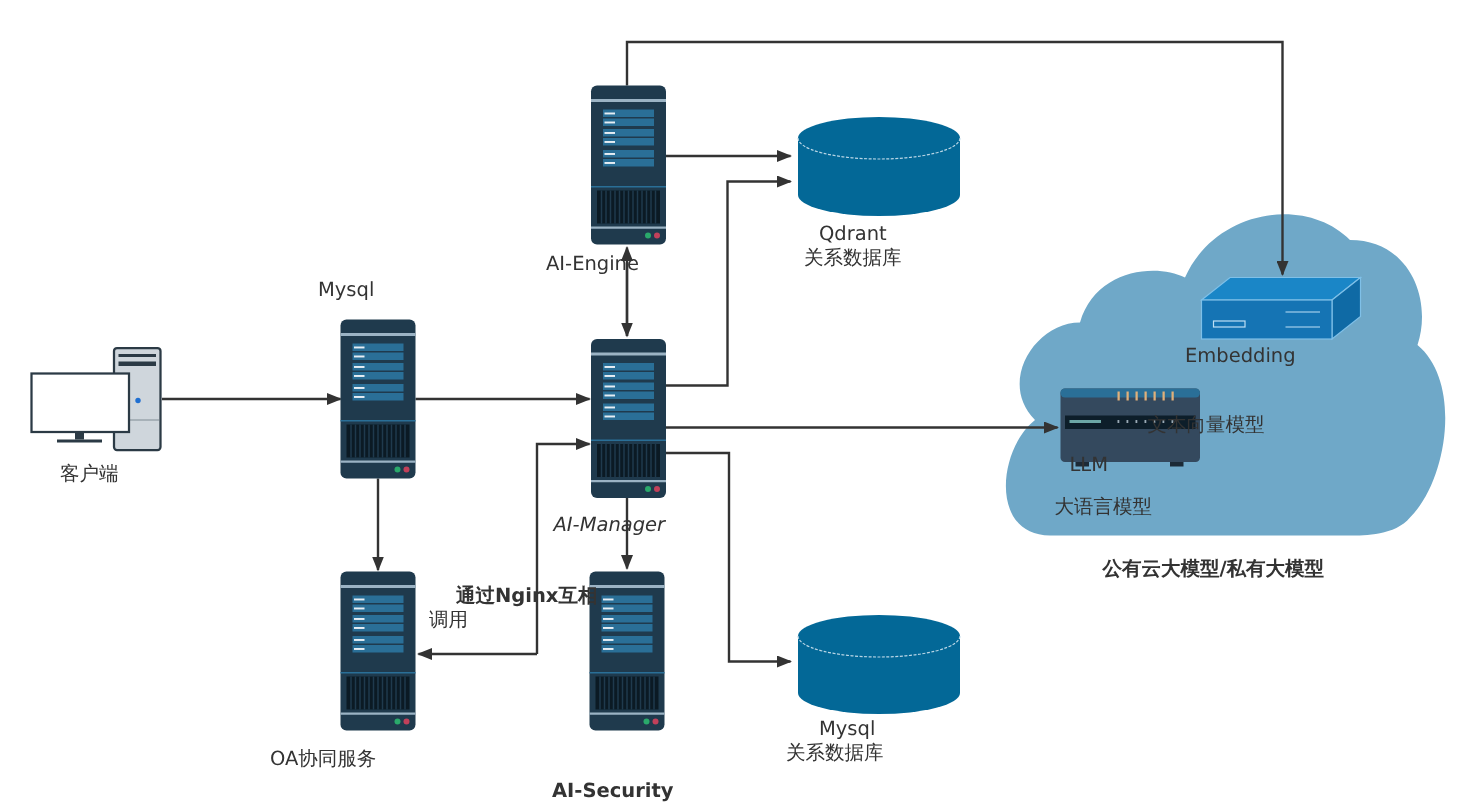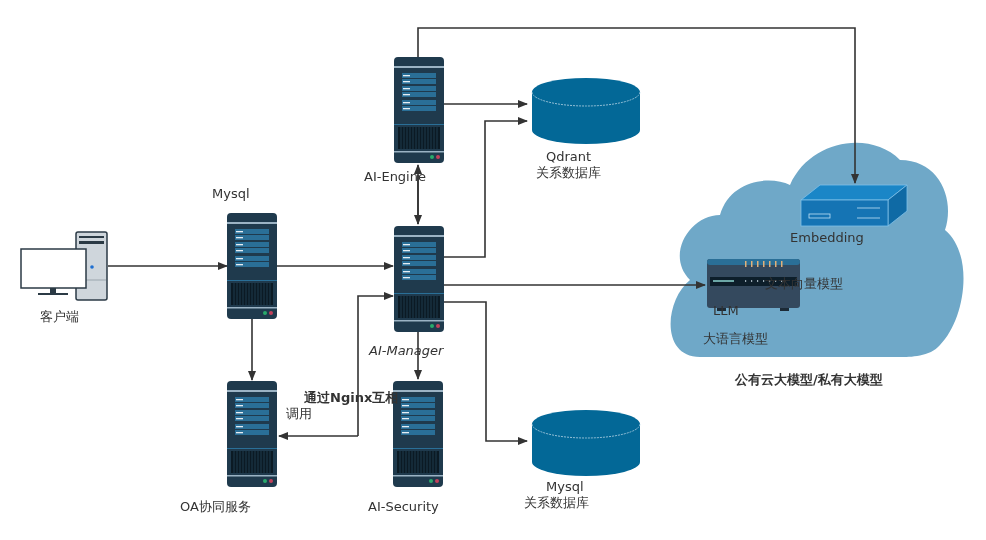--- a/index.html
+++ b/index.html
@@ -134,21 +134,21 @@
     </g>
     <rect x="717" y="308" width="9" height="3" fill="#1c2a36"></rect>
     <rect x="780" y="308" width="9" height="3" fill="#1c2a36"></rect>
   </g>
 </svg>
 
 <div class="lbl" style="left:40px;top:309px;width:70px;">客户端</div>
 <div class="lbl" style="left:212px;top:186px;width:80px;">Mysql</div>
 <div class="lbl" style="left:364px;top:169px;width:90px;">AI-Engine</div>
 <div class="lbl" style="left:369px;top:343px;width:100px;font-style:italic;">AI-Manager</div>
-<div class="lbl" style="left:368px;top:499px;width:100px;">AI-Security</div>
+<div class="lbl" style="left:368px;top:520px;width:100px;font-weight:bold;">AI-Security</div>
 <div class="lbl" style="left:180px;top:499px;width:120px;">OA协同服务</div>
 
 <div class="lbl" style="left:304px;top:390px;width:100px;font-weight:bold;">通过Nginx互相</div>
 <div class="lbl" style="left:286px;top:406px;width:100px;">调用</div>
 
 <div class="lbl" style="left:546px;top:149px;width:80px;">Qdrant</div>
 <div class="lbl" style="left:536px;top:165px;width:100px;">关系数据库</div>
 
 <div class="lbl" style="left:546px;top:479px;width:80px;">Mysql</div>
 <div class="lbl" style="left:524px;top:495px;width:100px;">关系数据库</div>

